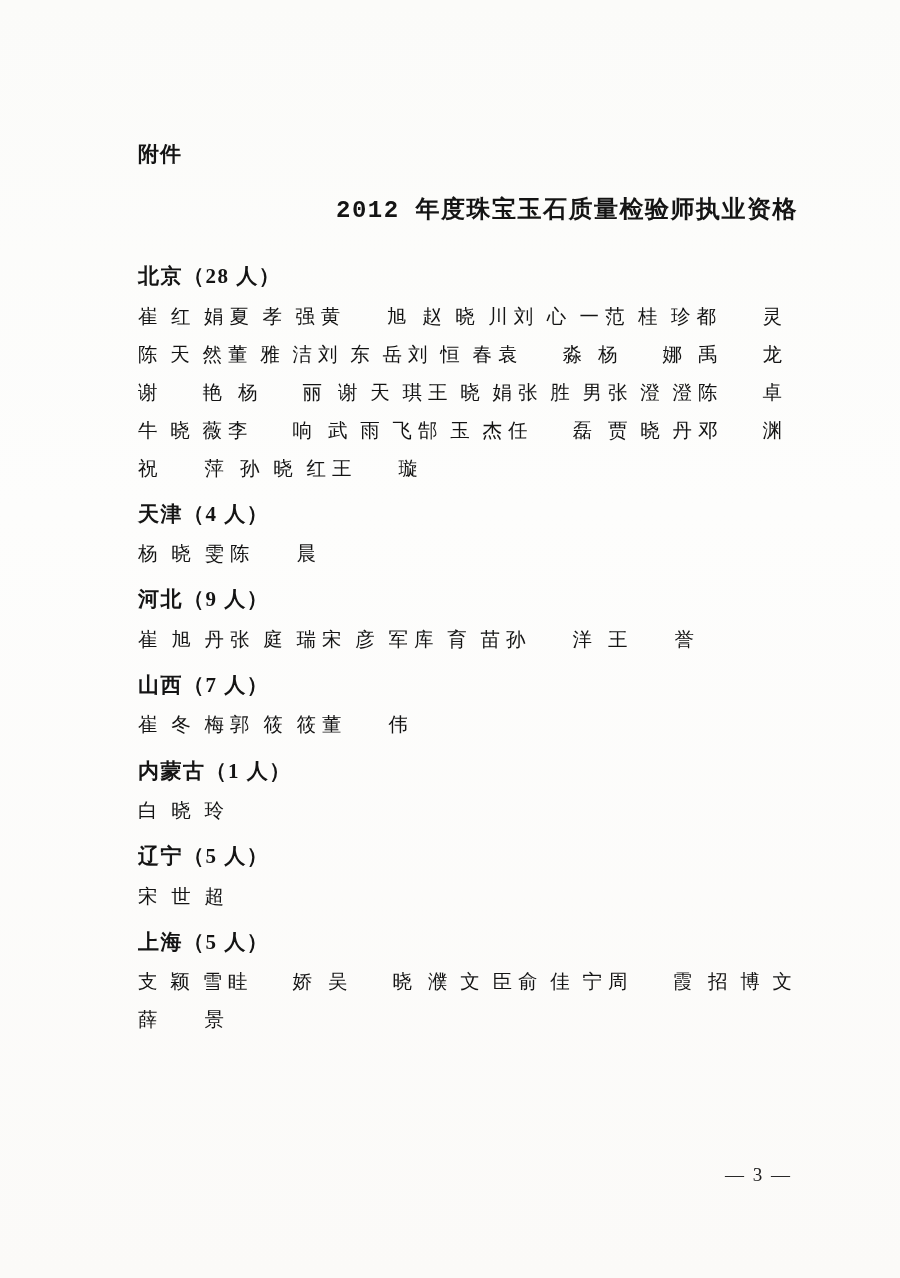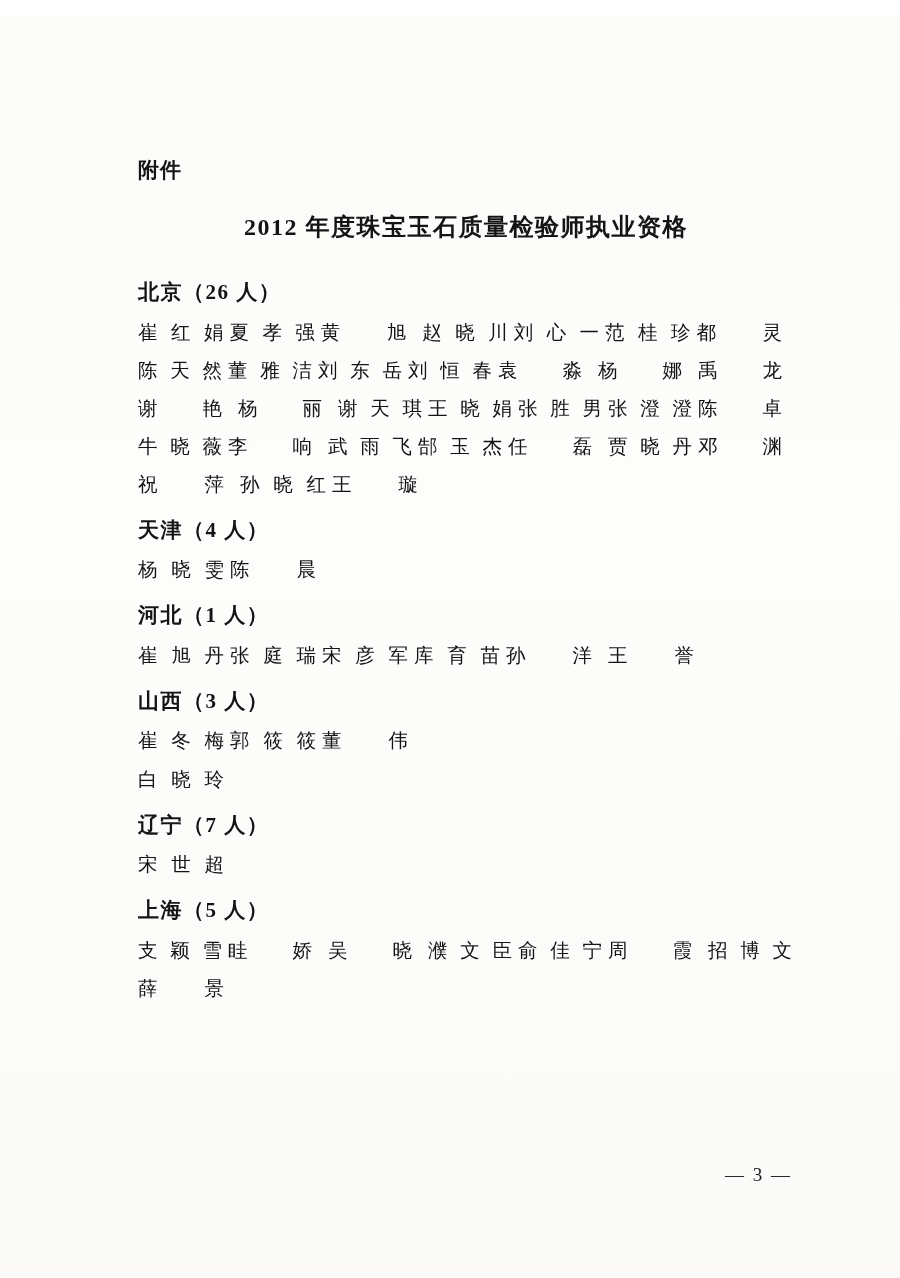--- a/index.html
+++ b/index.html
@@ -14,37 +14,37 @@
     position: relative;
     font-family: "Liberation Serif", "DejaVu Serif", serif;
     color: #141414;
     overflow: hidden;
   }
   
   .page {
     position: absolute;
     inset: 0;
     background: linear-gradient(180deg, #fbfbf9 0%, #fdfdfc 40%, #fbfaf8 100%);
-    margin-top: 16px;
   }
   .content {
     position: absolute;
     left: 138px;
     top: 140px;
     width: 660px;
   }
   .attach-label {
     font-size: 21px;
     font-weight: bold;
     letter-spacing: 1px;
     margin-bottom: 22px;
   }
   .title-block {
-    text-align: center;
+    text-align: right;
     margin-left: -4px;
+    font-family: Liberation Mono, monospace;
   }
   .title-line {
     font-size: 24px;
     font-weight: bold;
     letter-spacing: 1.5px;
     line-height: 1.75;
     white-space: nowrap;
   }
   .list {
     margin-top: 28px;
@@ -103,21 +103,21 @@
   <div class="content">
 
     <div class="attach-label">附件</div>
 
     <div class="title-block">
       <div class="title-line">2012 年度珠宝玉石质量检验师执业资格</div>
     </div>
 
     <div class="list" id="sections-root">
         <div class="section">
-          <div class="province">北京（26 人）</div>
+          <div class="province">北京（28 人）</div>
           <div class="names-block">
             <div class="name-row">
               <div class="name c3">
                 <span>崔</span>
                 <span>红</span>
                 <span>娟</span>
               </div>
               <div class="name c3">
                 <span>夏</span>
                 <span>孝</span>
@@ -276,21 +276,21 @@
                 <span>雯</span>
               </div>
               <div class="name c2">
                 <span>陈</span>
                 <span>晨</span>
               </div>
             </div>
           </div>
         </div>
         <div class="section">
-          <div class="province">河北（1 人）</div>
+          <div class="province">河北（9 人）</div>
           <div class="names-block">
             <div class="name-row">
               <div class="name c3">
                 <span>崔</span>
                 <span>旭</span>
                 <span>丹</span>
               </div>
               <div class="name c3">
                 <span>张</span>
                 <span>庭</span>
@@ -311,53 +311,54 @@
                 <span>洋</span>
               </div>
               <div class="name c2">
                 <span>王</span>
                 <span>誉</span>
               </div>
             </div>
           </div>
         </div>
         <div class="section">
-          <div class="province">山西（3 人）</div>
+          <div class="province">山西（7 人）</div>
           <div class="names-block">
             <div class="name-row">
               <div class="name c3">
                 <span>崔</span>
                 <span>冬</span>
                 <span>梅</span>
               </div>
               <div class="name c3">
                 <span>郭</span>
                 <span>筱</span>
                 <span>筱</span>
               </div>
               <div class="name c2">
                 <span>董</span>
                 <span>伟</span>
               </div>
             </div>
           </div>
         </div>
         <div class="section">
+          <div class="province">内蒙古（1 人）</div>
           <div class="names-block">
             <div class="name-row">
               <div class="name c3">
                 <span>白</span>
                 <span>晓</span>
                 <span>玲</span>
               </div>
             </div>
           </div>
         </div>
         <div class="section">
-          <div class="province">辽宁（7 人）</div>
+          <div class="province">辽宁（5 人）</div>
           <div class="names-block">
             <div class="name-row">
               <div class="name c3">
                 <span>宋</span>
                 <span>世</span>
                 <span>超</span>
               </div>
             </div>
           </div>
         </div>

